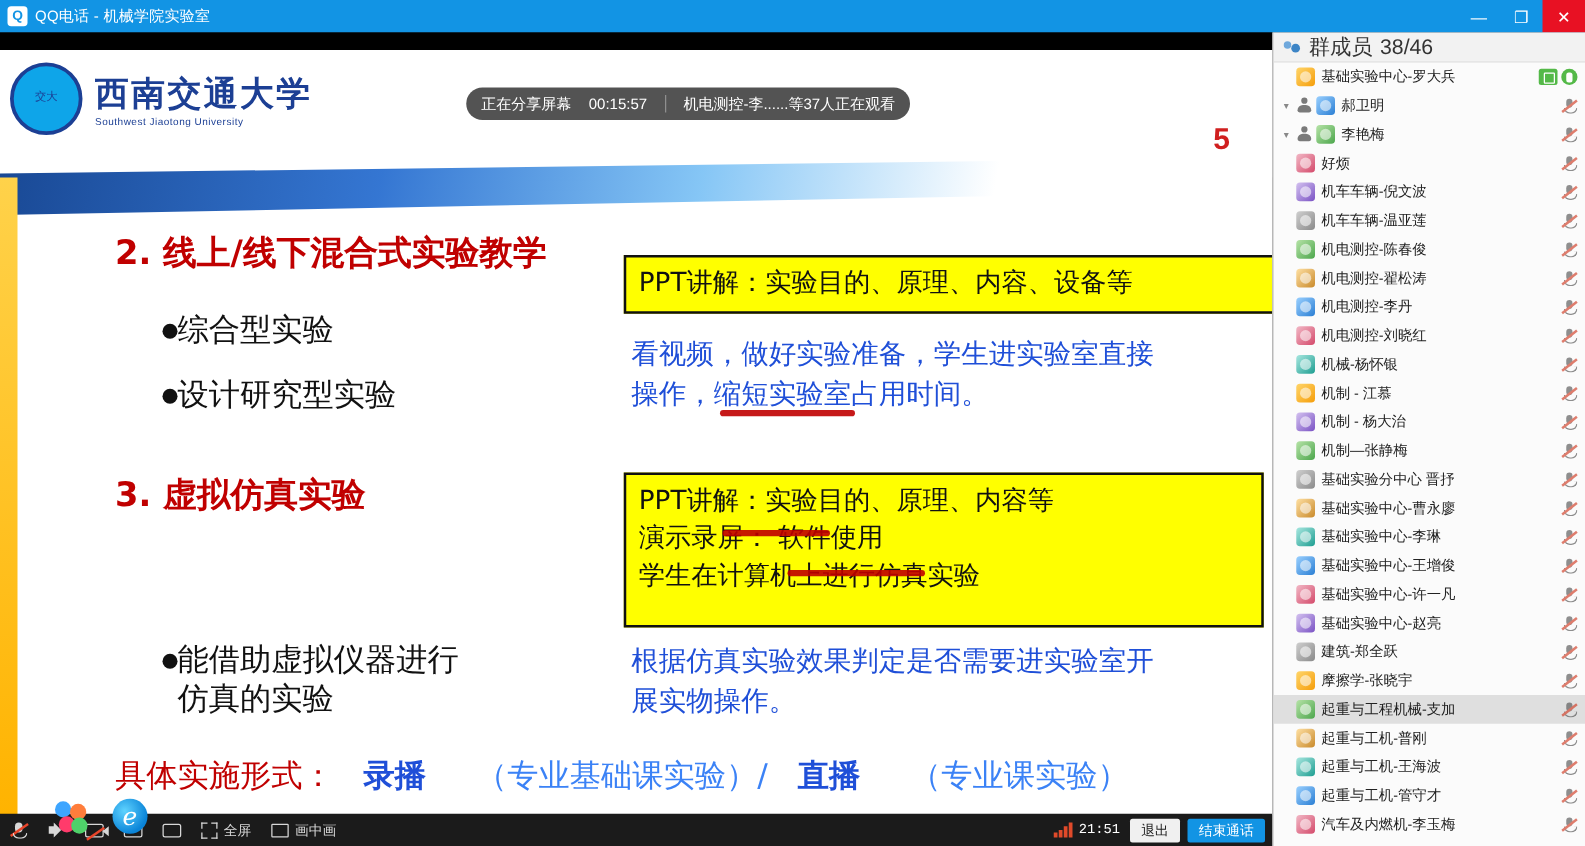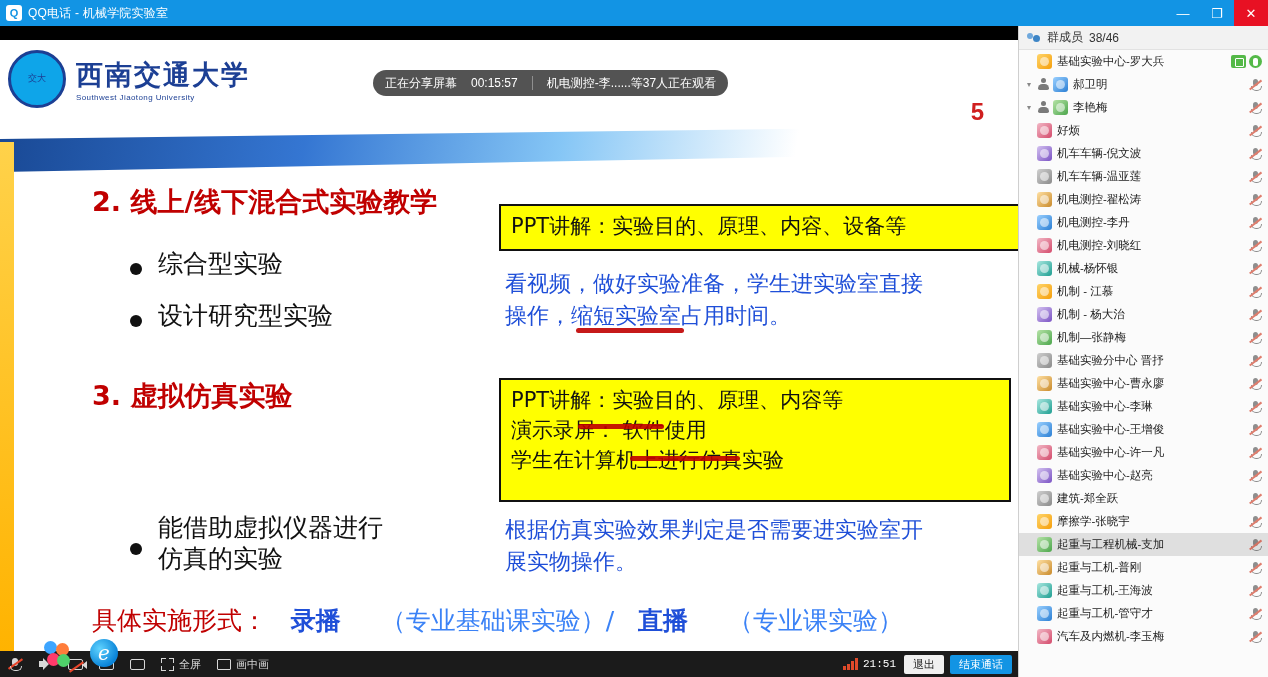--- a/index.html
+++ b/index.html
@@ -108,21 +108,21 @@
   .slide-body { position: absolute; left: 0; top: 112px; width: 1018px; height: 500px; }
 
   .h-num {
     position: absolute;
     font-size: 27px; font-weight: bold; color: #c00000;
     font-family: "DejaVu Sans", sans-serif;
     white-space: nowrap;
   }
   .bullet-row {
     position: absolute;
-    display: flex; align-items: center; gap: 16px;
+    display: flex; align-items: flex-start; 
     color: #111; font-size: 25px;
     font-family: "DejaVu Sans", sans-serif;
     white-space: pre-line;
     line-height: 1.25;
   }
   .dot {
     width: 12px; height: 12px; border-radius: 50%;
     background: #111; margin-top: 11px; flex: none;
   }
   .yellow-box {
@@ -266,21 +266,21 @@
   
   .members {
     position: absolute; left: 1018px; top: 26px;
     width: 250px; height: 651px;
     background: #fbfbfb;
     border-left: 1px solid #cfcfcf;
     overflow: hidden;
   }
   .members-head {
     height: 24px; display: flex; align-items: center; gap: 6px;
-    padding: 0 8px; font-size: 12px; color: #333;
+    padding: 0 8px; font-size: 17px; color: #333;
     background: #f2f2f2; border-bottom: 1px solid #e2e2e2;
   }
   .grp-ico {
     width: 14px; height: 12px; position: relative; flex: none;
   }
   .grp-ico::before {
     content: ""; position: absolute; left: 0; top: 1px;
     width: 6px; height: 6px; border-radius: 50%; background: #6fa8dc;
   }
   .grp-ico::after {
@@ -560,20 +560,28 @@
         <div class="mrow">
           <span class="caret"></span>
           <span class="avatar a6"></span>
           <span class="nm">机车车辆-温亚莲</span>
           <span class="mic-mute">
             <span class="sl"></span>
           </span>
         </div>
         <div class="mrow">
           <span class="caret"></span>
+          <span class="avatar a3"></span>
+          <span class="nm">机电测控-陈春俊</span>
+          <span class="mic-mute">
+            <span class="sl"></span>
+          </span>
+        </div>
+        <div class="mrow">
+          <span class="caret"></span>
           <span class="avatar a7"></span>
           <span class="nm">机电测控-翟松涛</span>
           <span class="mic-mute">
             <span class="sl"></span>
           </span>
         </div>
         <div class="mrow">
           <span class="caret"></span>
           <span class="avatar a2"></span>
           <span class="nm">机电测控-李丹</span>

